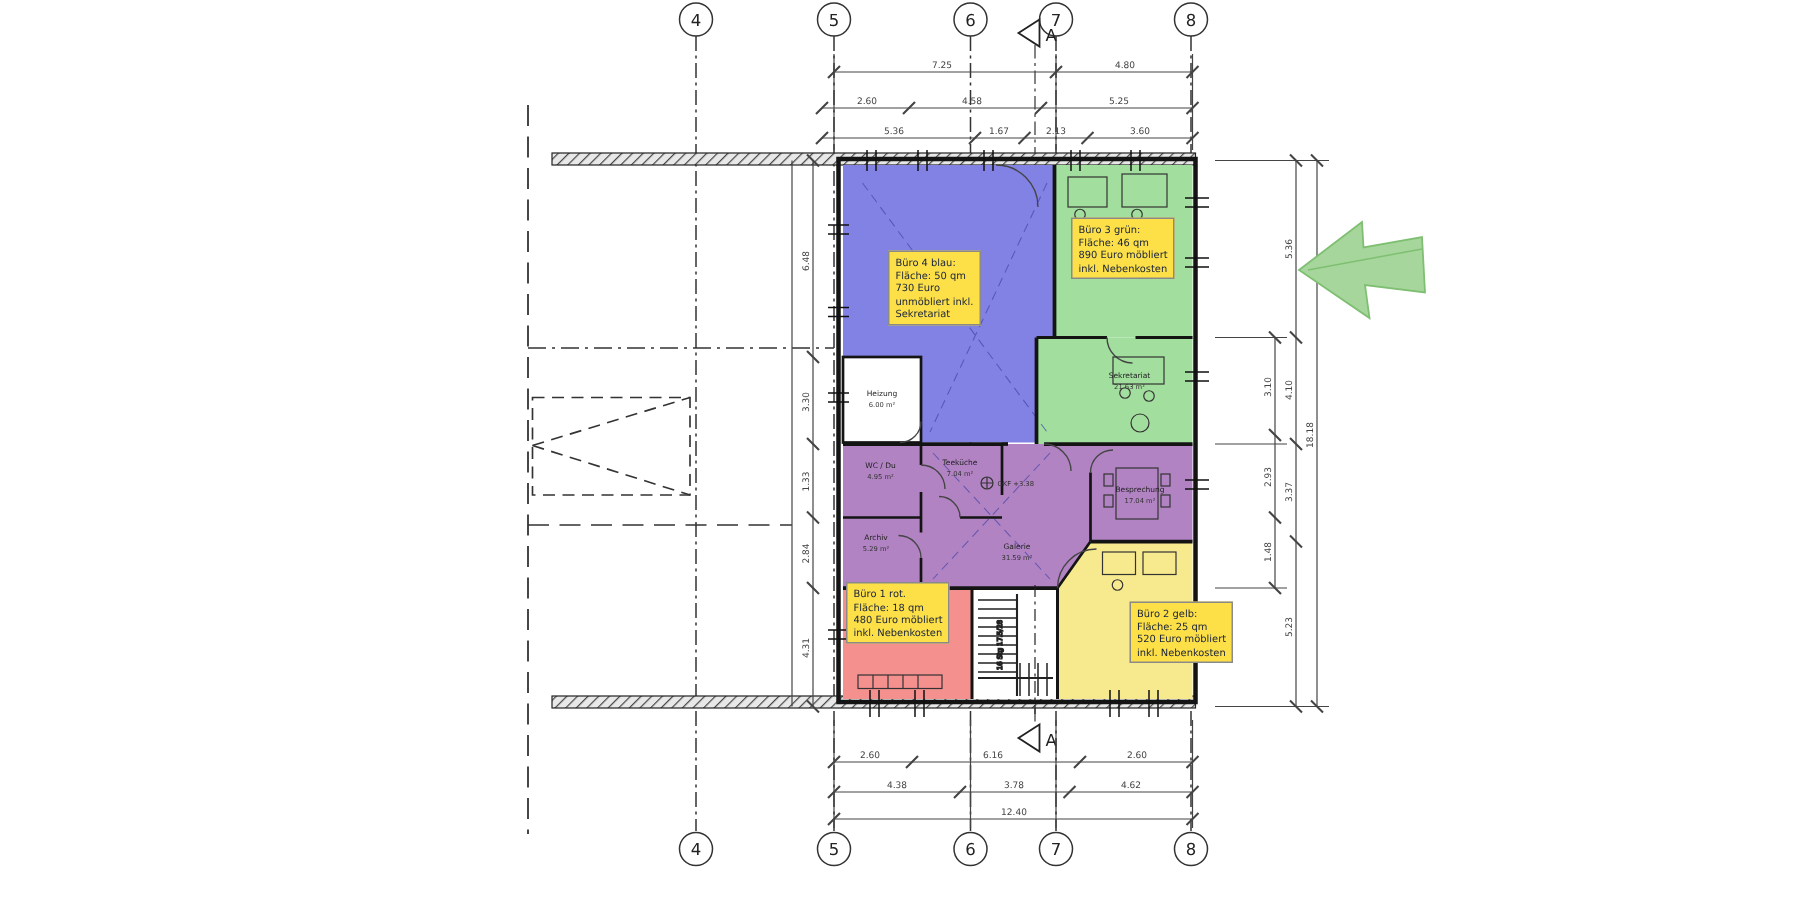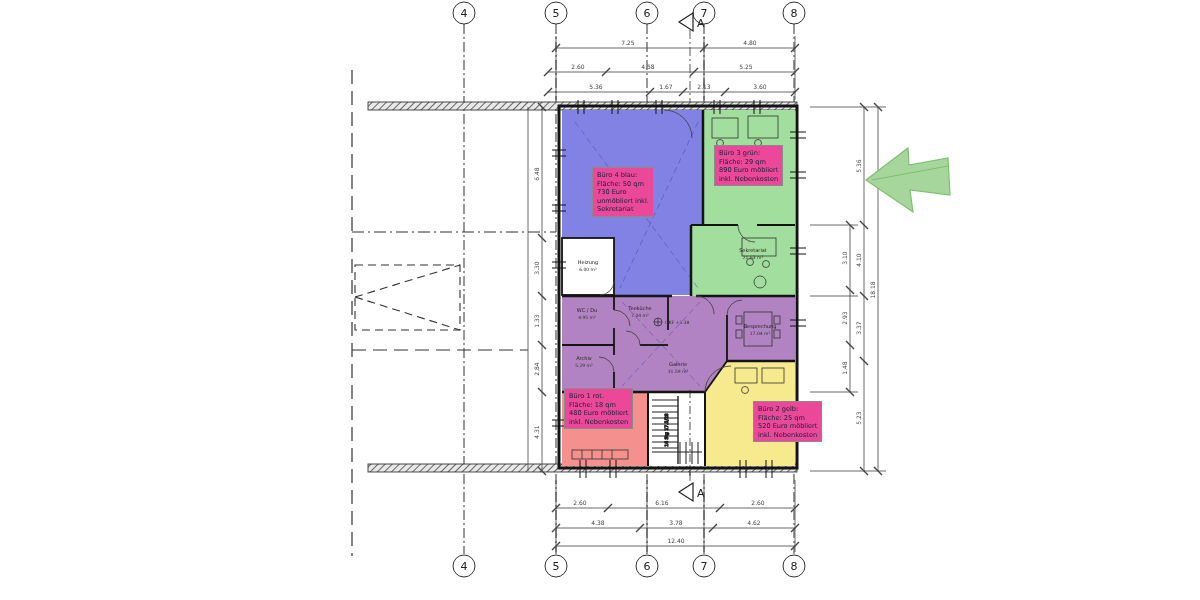--- a/index.html
+++ b/index.html
@@ -5,21 +5,21 @@
   html,body{margin:0;padding:0;background:#fff;}
   #canvas{position:relative;width:1200px;height:600px;background:#fff;overflow:hidden;
           font-family:"DejaVu Sans","Liberation Sans",sans-serif;}
   #plan-svg{position:absolute;left:0;top:0;}
   svg text{font-family:"DejaVu Sans","Liberation Sans",sans-serif;fill:#333;}
   .dim{font-size:6px;fill:#444;}
   .roomname{font-size:5px;fill:#222;}
   .roomarea{font-size:4.5px;fill:#333;}
   .gridnum{font-size:11px;fill:#222;}
   .sect{font-size:11px;fill:#222;}
-  .label-box{position:absolute;background:#ec4899;border:1px solid #8a8a8a;padding:3px 4px 2px 4px;
+  .label-box{position:absolute;background:#fde047;border:1px solid #8a8a8a;padding:3px 4px 2px 4px;
              font-size:6.6px;line-height:8.6px;color:#15203c;white-space:nowrap;z-index:5;}
   .label-box div{pointer-events:none;}
 </style>
 </head>
 <body>
 
 <div id="canvas">
 
 <svg id="plan-svg" width="1200" height="600" viewBox="0 0 1200 600">
   <defs>
@@ -295,21 +295,21 @@
 <div class="label-box" style="left:592px;top:167px;">
   <div>Büro 4 blau:</div>
   <div>Fläche: 50 qm</div>
   <div>730 Euro</div>
   <div>unmöbliert inkl.</div>
   <div>Sekretariat</div>
 </div>
 
 <div class="label-box" style="left:714px;top:145px;">
   <div>Büro 3 grün:</div>
-  <div>Fläche: 29 qm</div>
+  <div>Fläche: 46 qm</div>
   <div>890 Euro möbliert</div>
   <div>inkl. Nebenkosten</div>
 </div>
 
 <div class="label-box" style="left:564px;top:388px;">
   <div>Büro 1 rot.</div>
   <div>Fläche: 18 qm</div>
   <div>480 Euro möbliert</div>
   <div>inkl. Nebenkosten</div>
 </div>

